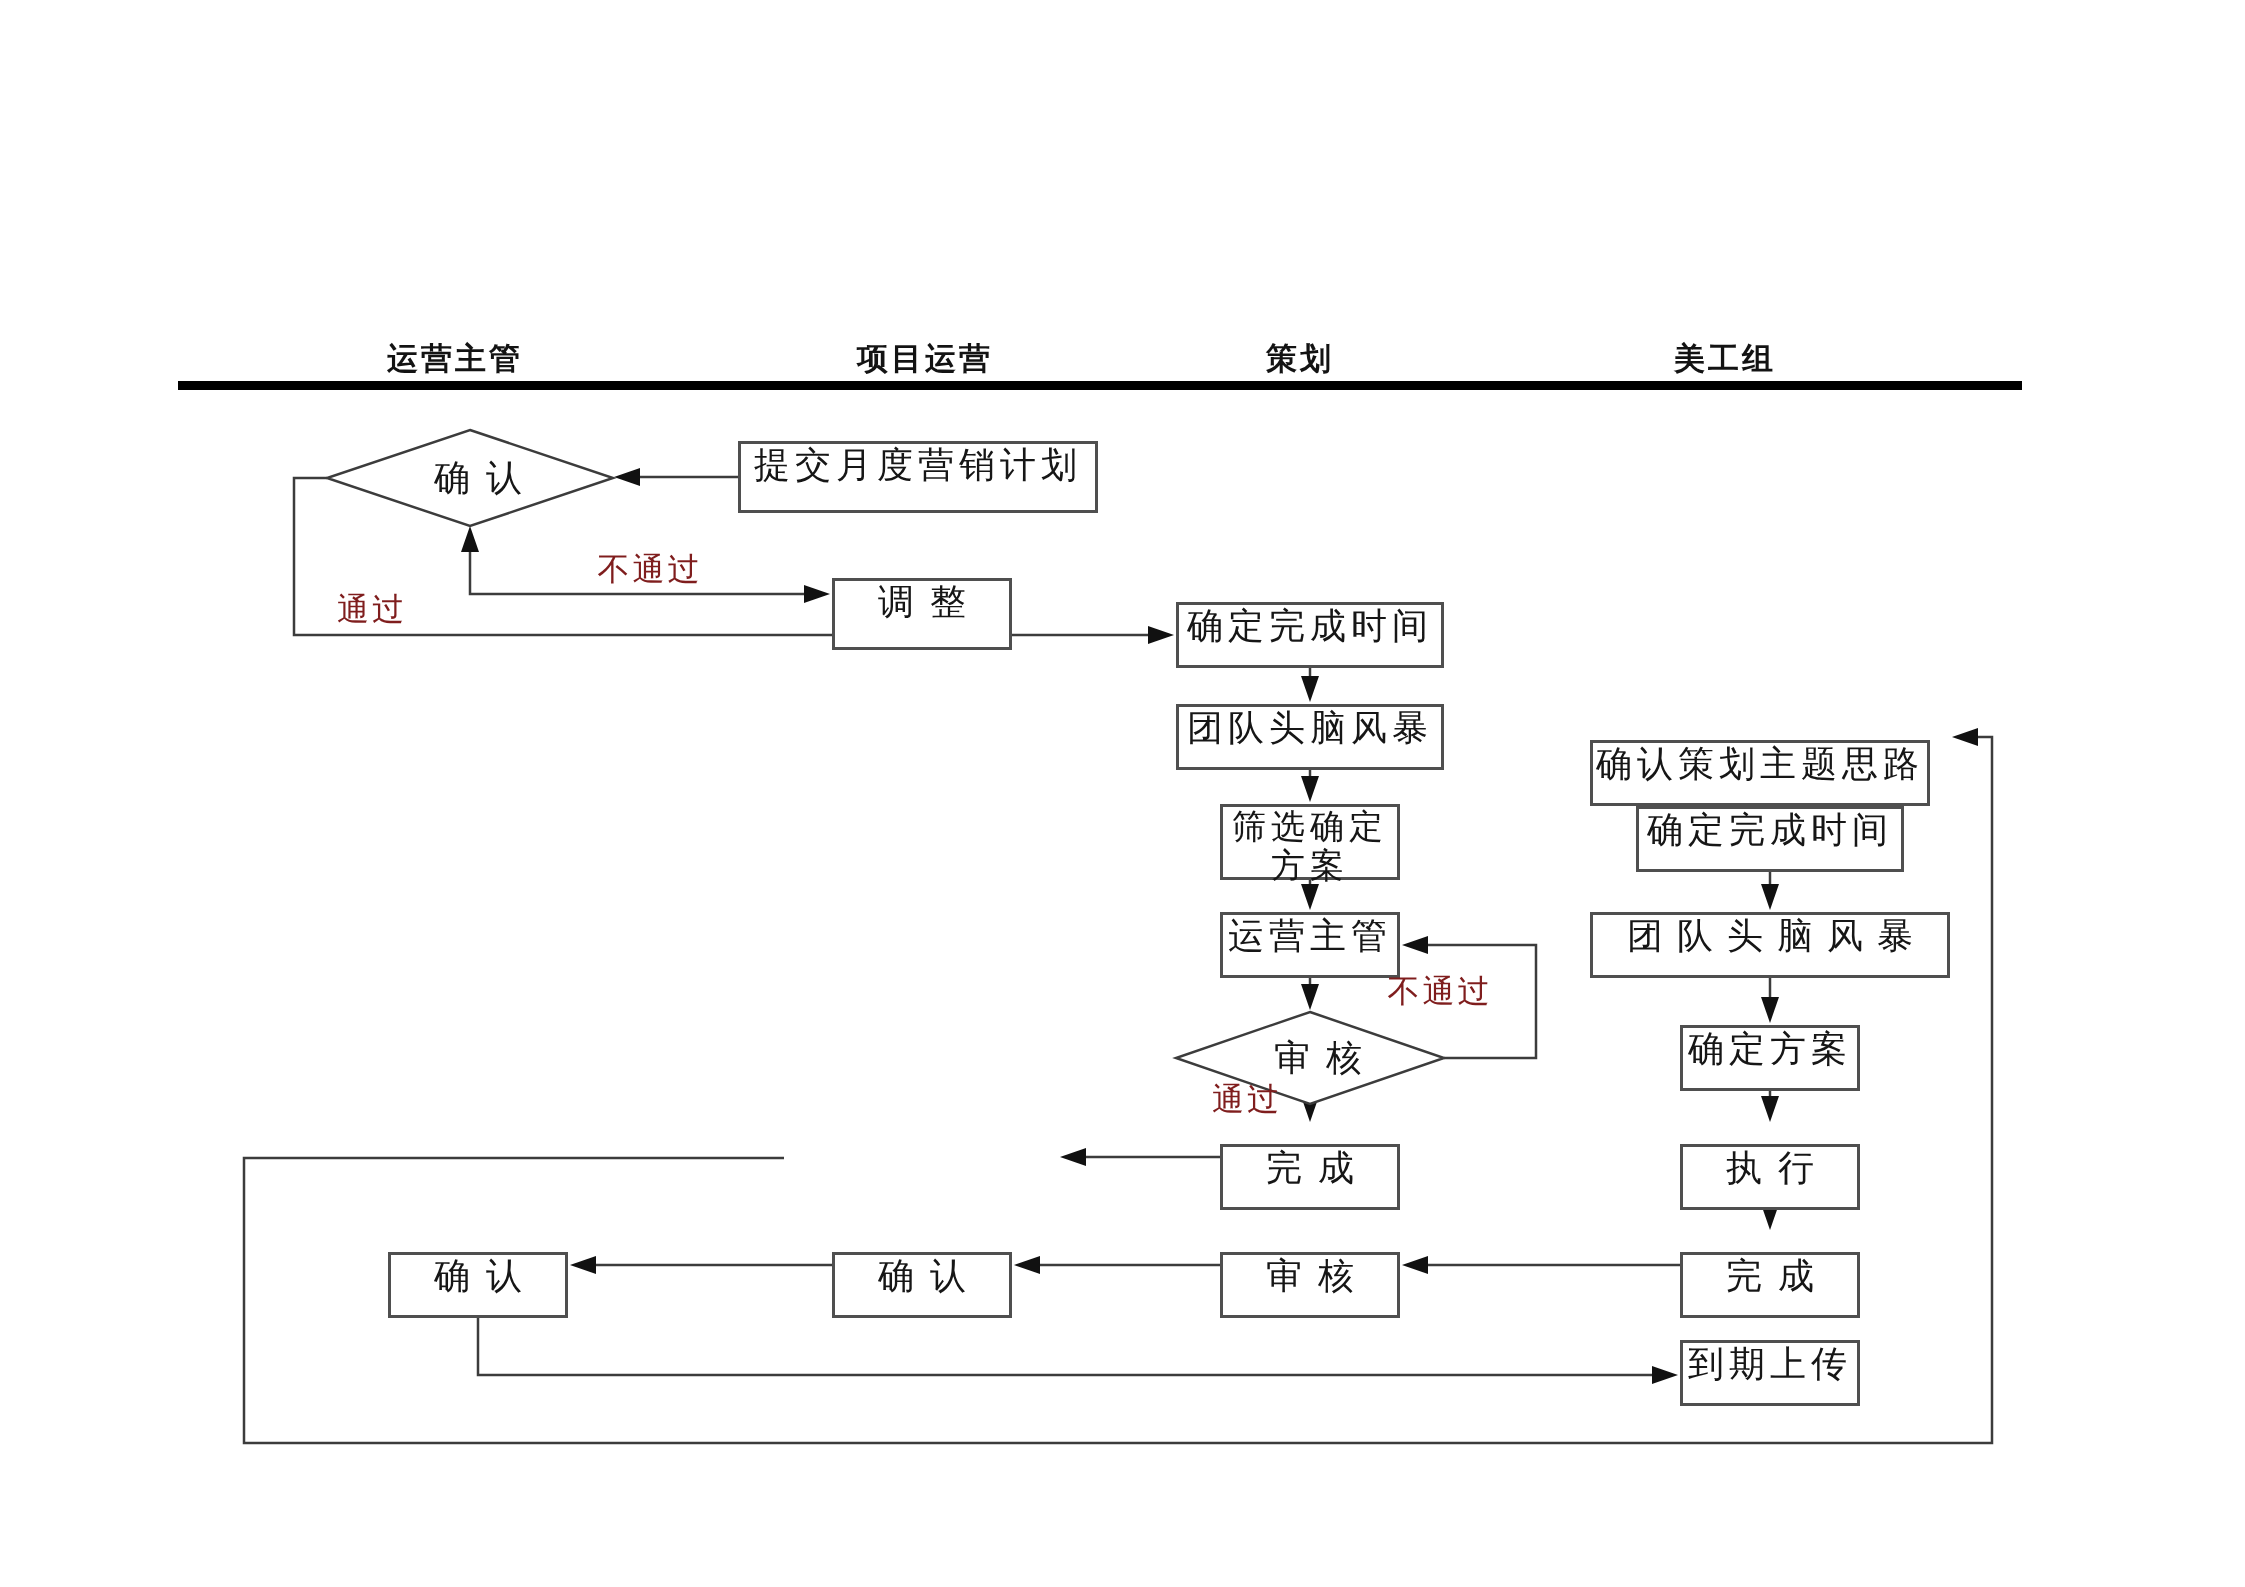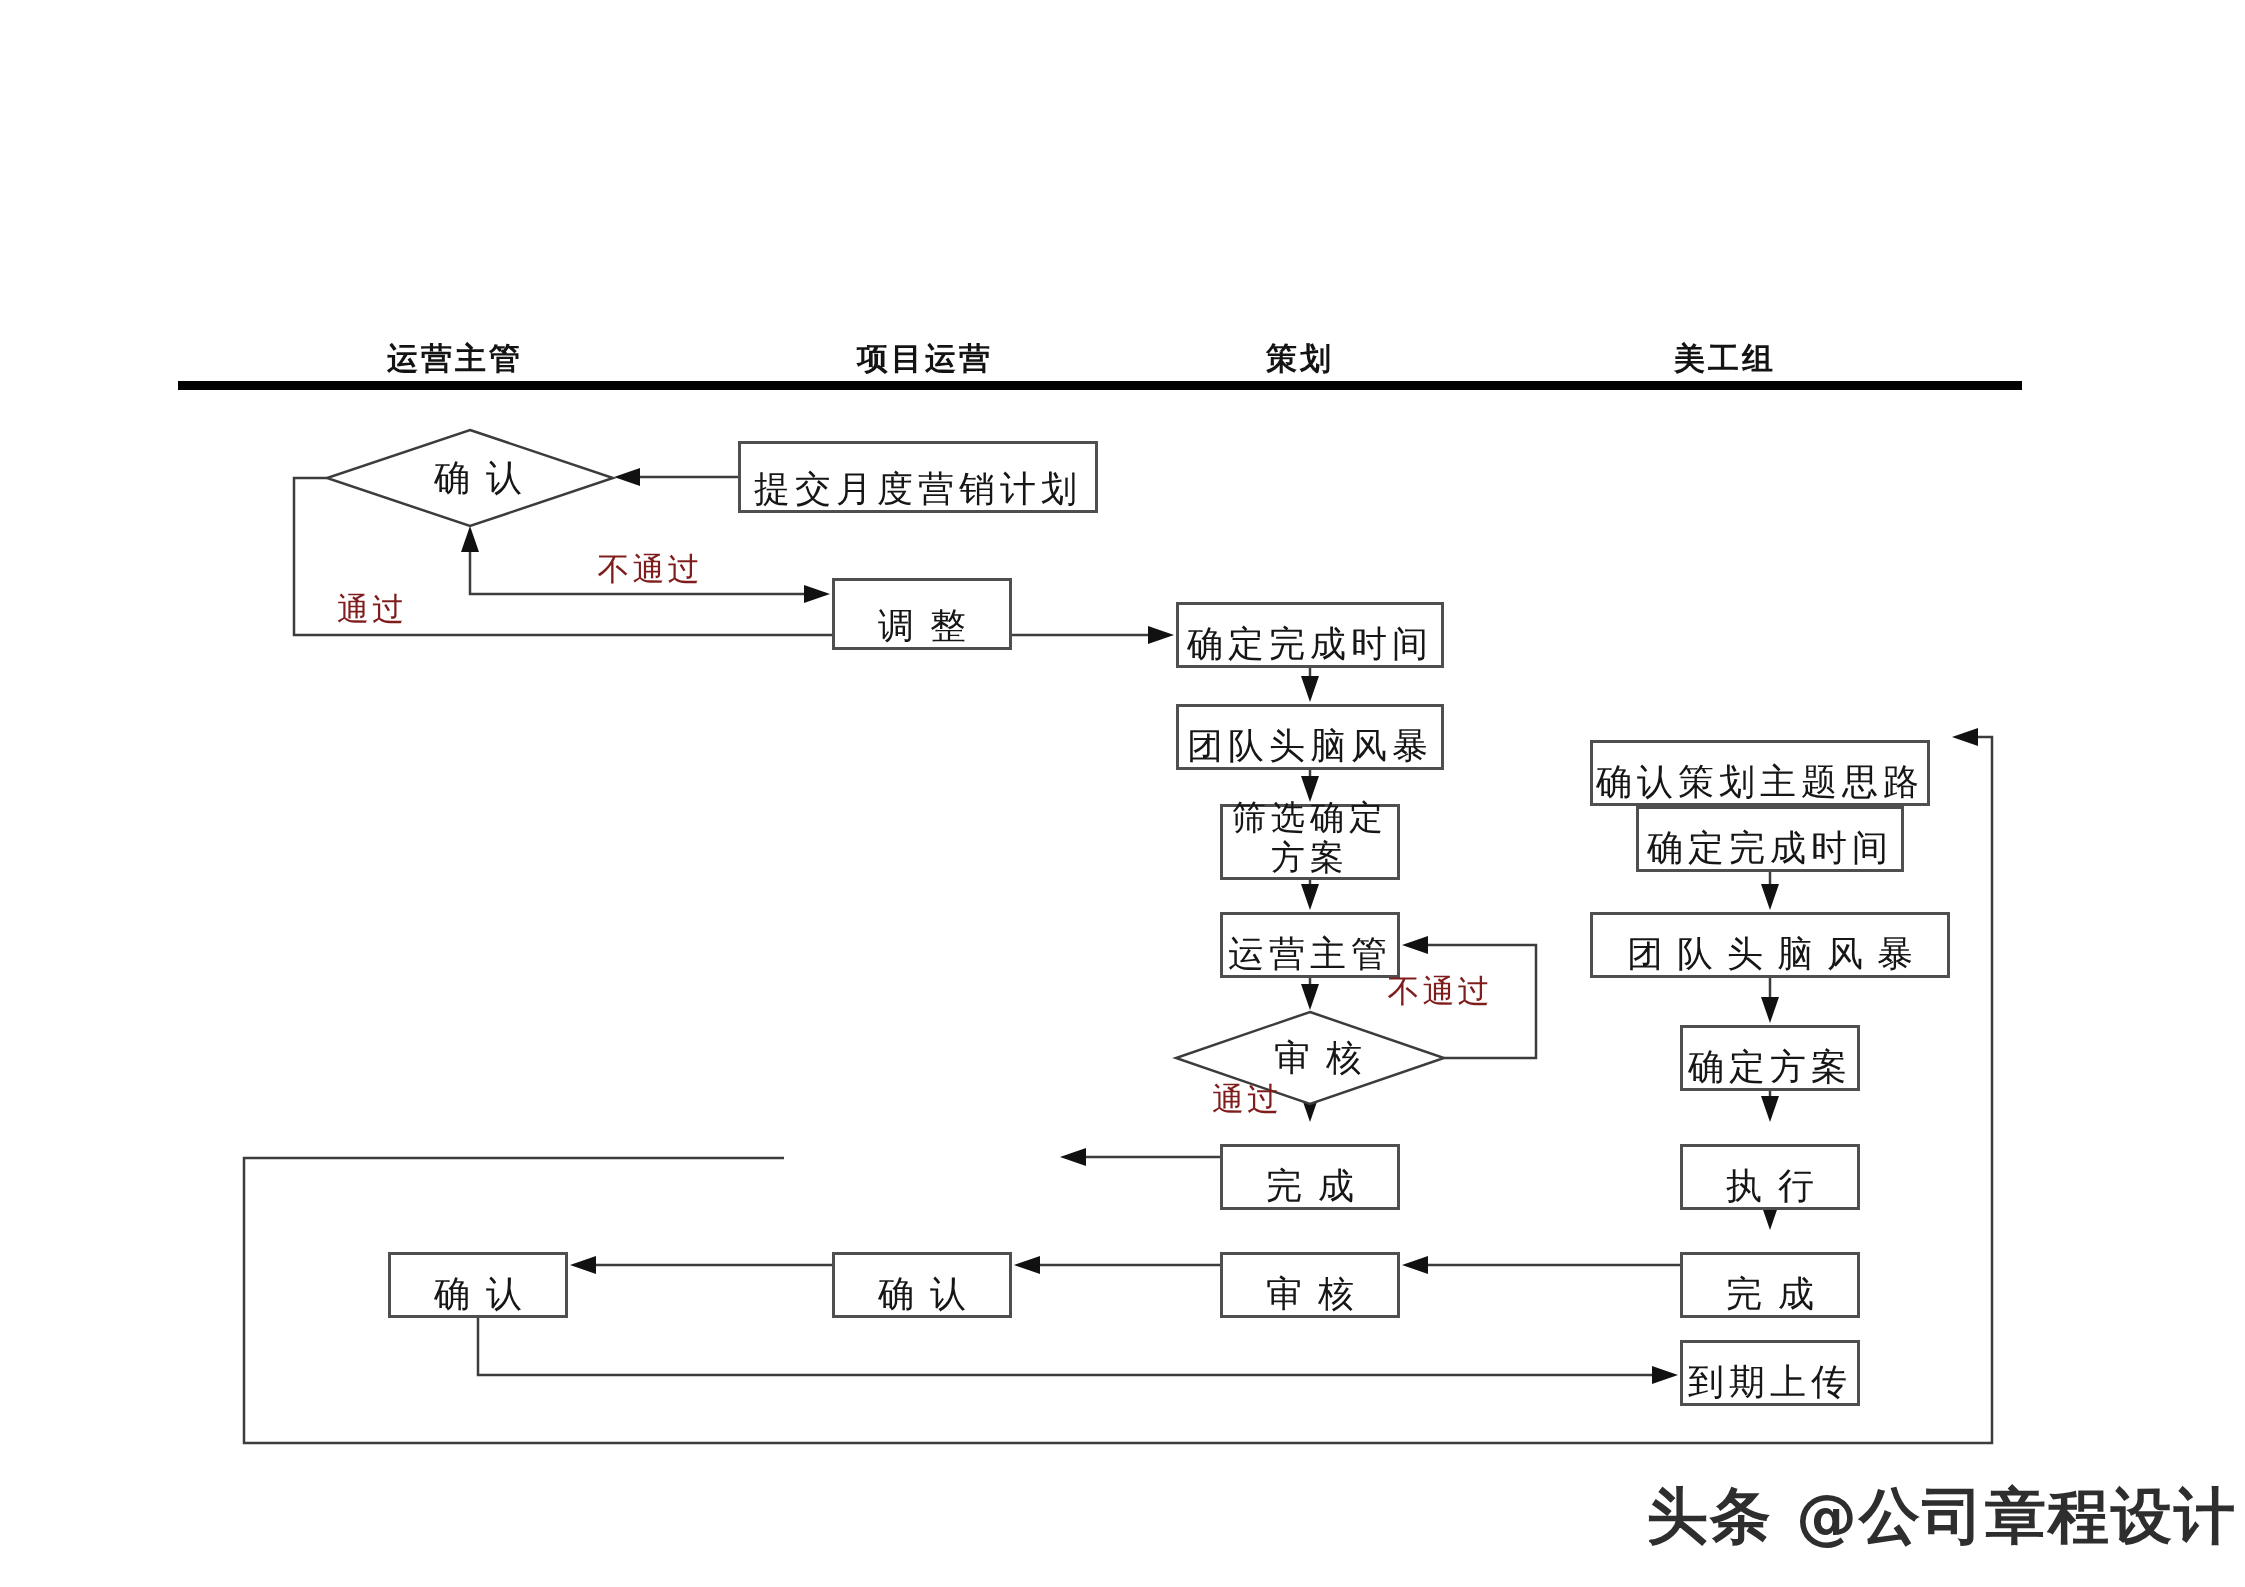--- a/index.html
+++ b/index.html
@@ -56,21 +56,21 @@
     background: #000000;
   }
   .node {
     position: absolute;
     box-sizing: border-box;
     background: #ffffff;
     border: 3px solid #4f4f4f;
     display: flex;
     flex-direction: column;
     align-items: center;
-    justify-content: flex-end;
+    justify-content: flex-start;
     font-size: 36px;
     color: #161616;
     letter-spacing: 5px;
     line-height: 1.16;
     text-align: center;
   }
   .node span { display: block; }
   .node.sp { letter-spacing: 16px; padding-left: 16px; margin-top: 20px; }
   .diamond-label {
     position: absolute;
@@ -236,15 +236,14 @@
   </div>
   <div class="node" style="left:1680px;top:1340px;width:180px;height:66px;">
     <span>到期上传</span>
   </div>
 
   <div class="edge-label" style="left:565px;top:548px;">不通过</div>
   <div class="edge-label" style="left:287px;top:588px;">通过</div>
   <div class="edge-label" style="left:1355px;top:970px;">不通过</div>
   <div class="edge-label" style="left:1162px;top:1078px;">通过</div>
 
-  <div class="watermark">头条 @公司章程设计</div>
 
 </div>
 
 </body></html>

